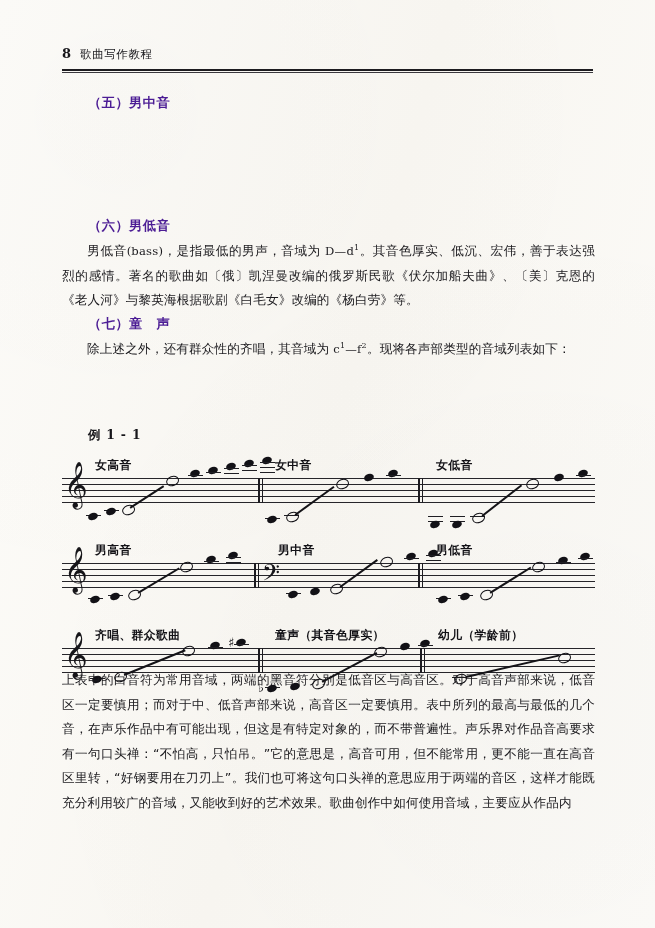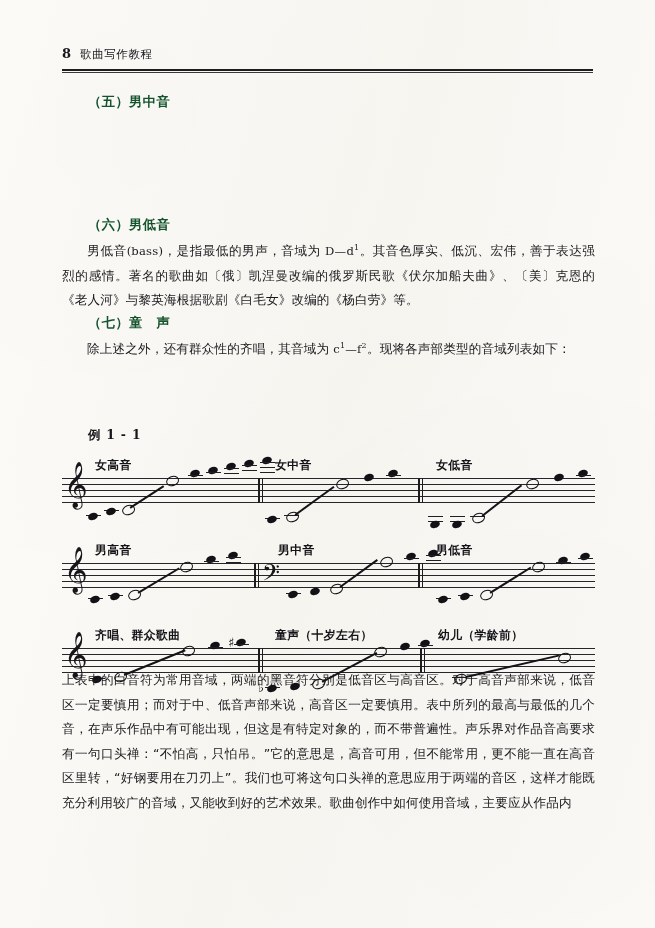--- a/index.html
+++ b/index.html
@@ -75,24 +75,24 @@
     background: #3a383d;
   }
 
   
   .body-col {
     position: absolute;
     left: 62px;
     width: 533px;
   }
   .sec-head {
-    font-family: Liberation Mono, monospace;
+    font-family: Liberation Serif, serif;
     font-size: 13.2px;
     font-weight: 700;
-    color: #14532d;
+    color: #4c1d95;
     margin: 0 0 1px 0;
     padding-left: 26px;
     letter-spacing: 0.5px;
     line-height: 25px;
   }
   .para {
     font-family: "DejaVu Sans", sans-serif;
     font-size: 12.6px;
     line-height: 24.6px;
     color: #1a191d;
@@ -398,21 +398,21 @@
     <div class="ledger" style="left:146px; top:22px;"></div>
     <div class="nh black" style="left:174px; top:14px;"></div>
     <div class="ledger" style="left:172px; top:19px;"></div>
     <span class="accidental" style="left:166px; top:11px;">♯</span>
 
     <div class="barline" style="left:196px; top:23px; height:25px;">
           <i class="a"></i>
           <i class="b"></i>
         </div>
 
-    <div class="vlabel" style="left:213px; top:3px;">童声（十岁左右）</div>
+    <div class="vlabel" style="left:213px; top:3px;">童声（其音色厚实）</div>
     <div class="ledger" style="left:203px; top:62px;"></div>
     <div class="nh black" style="left:205px; top:60px;"></div>
     <span class="accidental" style="left:196px; top:56px;">♭</span>
     <div class="nh black" style="left:228px; top:58px;"></div>
     <div class="nh white" style="left:250px; top:54px;"></div>
     <div class="connector" style="left:260px; top:56px; width:62px; transform:rotate(-28deg);"></div>
     <div class="nh white" style="left:312px; top:22px;"></div>
     <div class="nh black" style="left:338px; top:18px;"></div>
     <div class="nh black" style="left:358px; top:15px;"></div>
     <div class="ledger" style="left:356px; top:20px;"></div>

